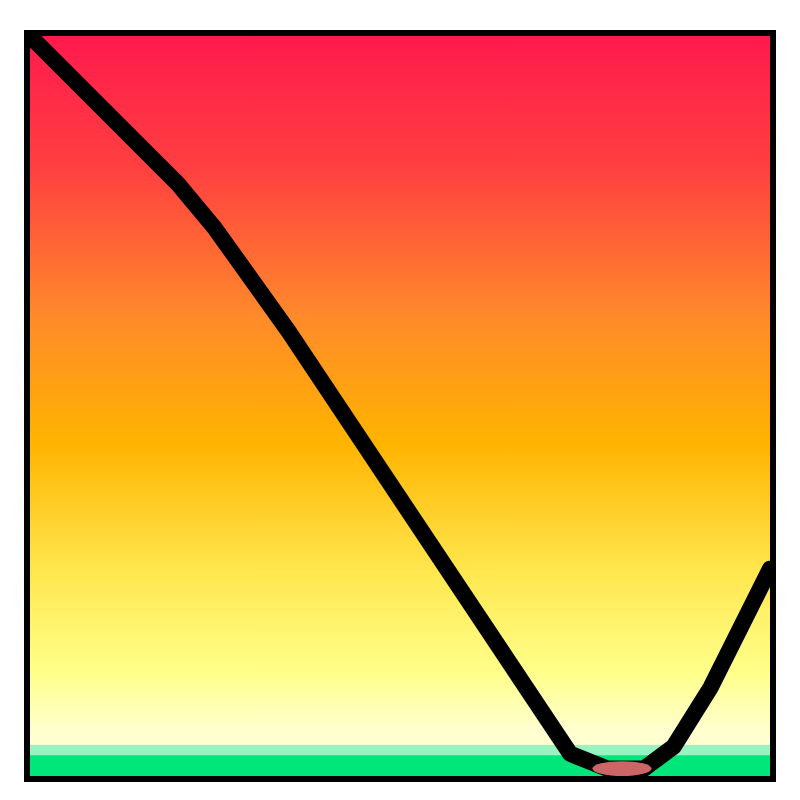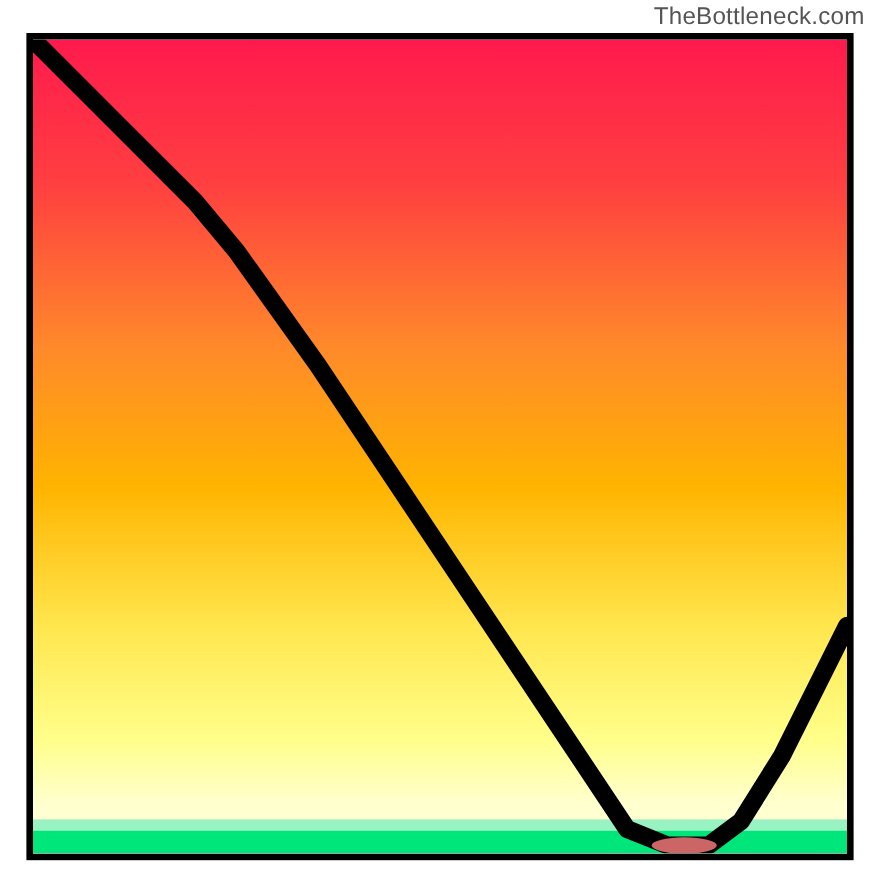--- a/index.html
+++ b/index.html
@@ -50,21 +50,20 @@
   }
   .marker {
     fill: #cc6666;
     stroke: none;
   }
 </style>
 </head>
 <body>
 
 <div class="frame">
-  <div class="watermark">TheBottleneck.com</div>
 
   <div class="plot-outer">
     <svg class="plot-svg" viewBox="0 0 100 100" preserveAspectRatio="none">
       <defs>
         <linearGradient id="bg-grad" x1="0" y1="0" x2="0" y2="1">
           <stop offset="0%" stop-color="#ff1a4d"></stop>
           <stop offset="18%" stop-color="#ff4040"></stop>
           <stop offset="38%" stop-color="#ff8a2a"></stop>
           <stop offset="55%" stop-color="#ffb400"></stop>
           <stop offset="72%" stop-color="#ffe64d"></stop>

